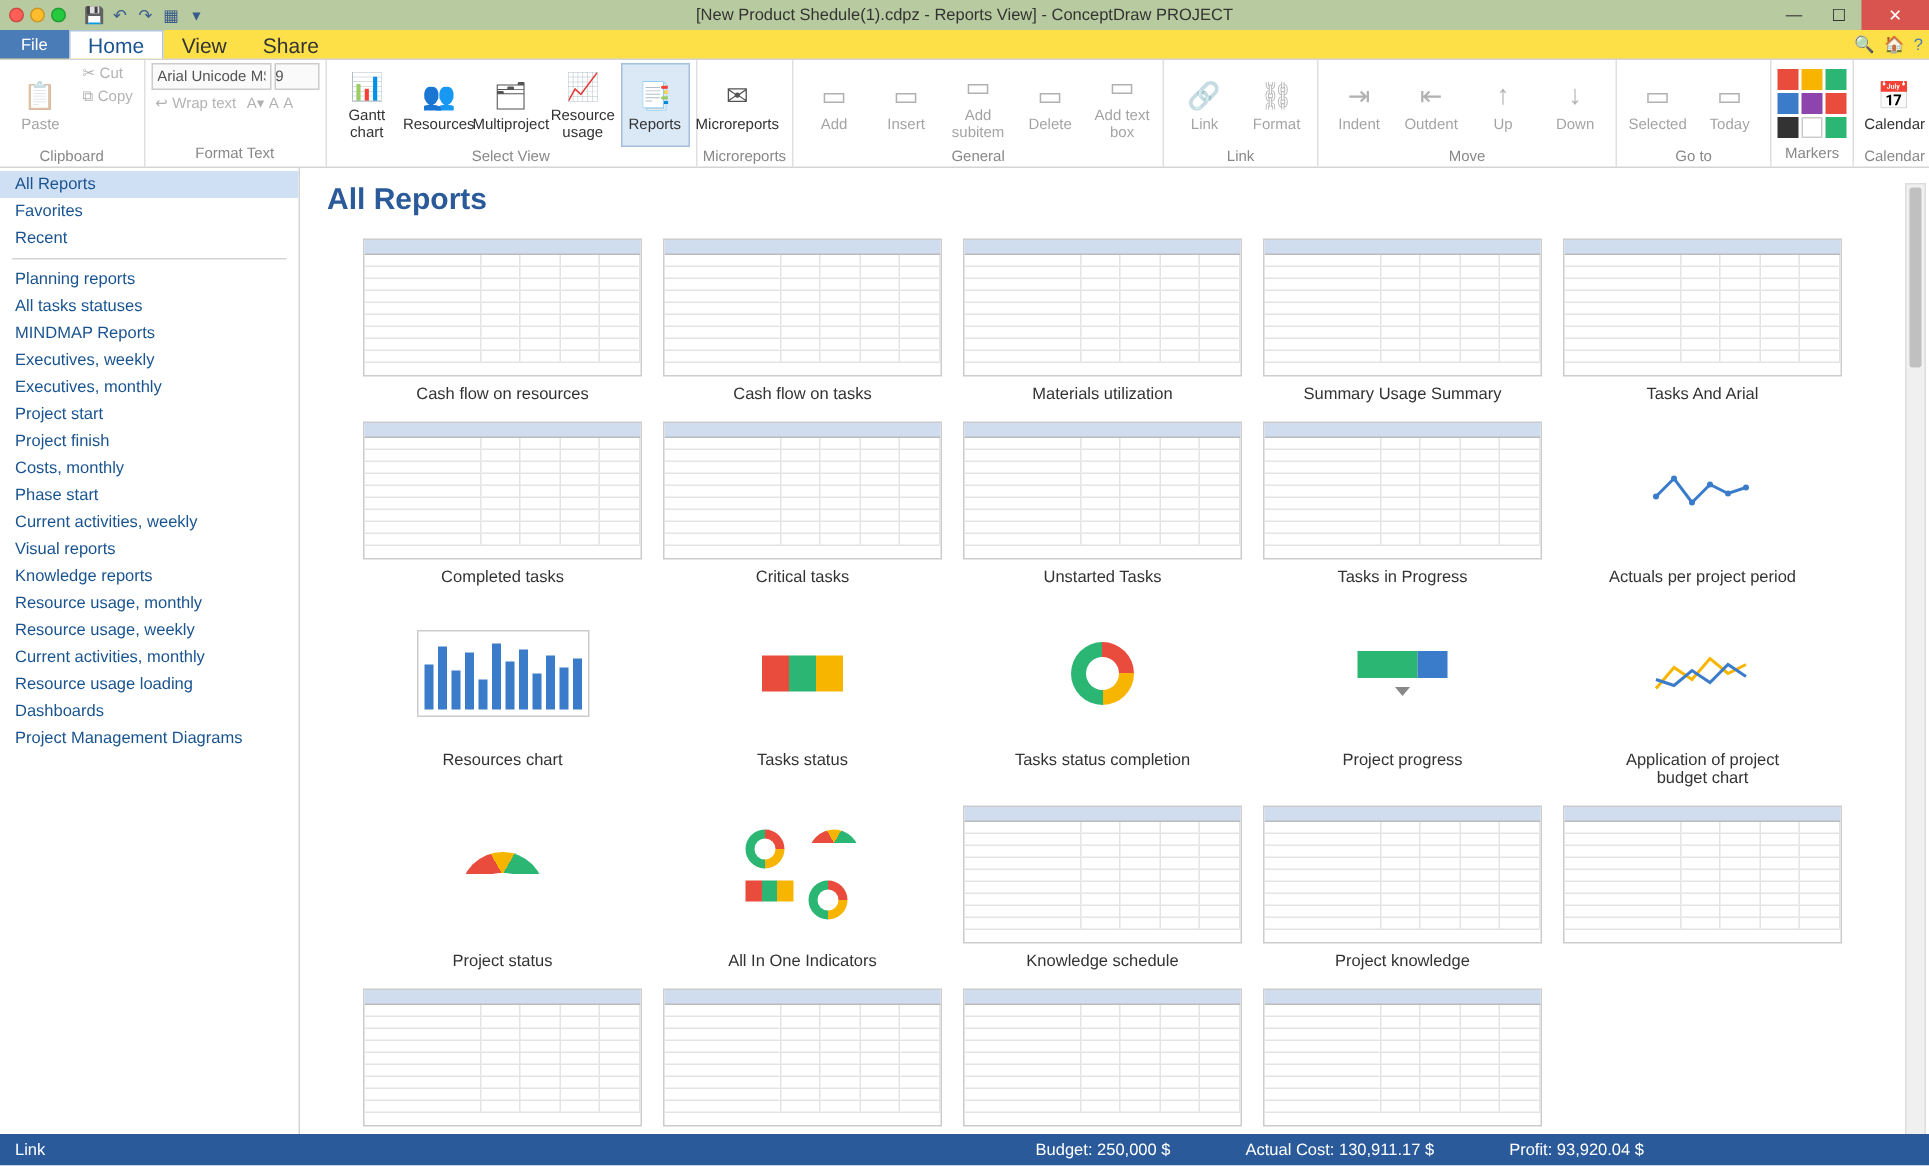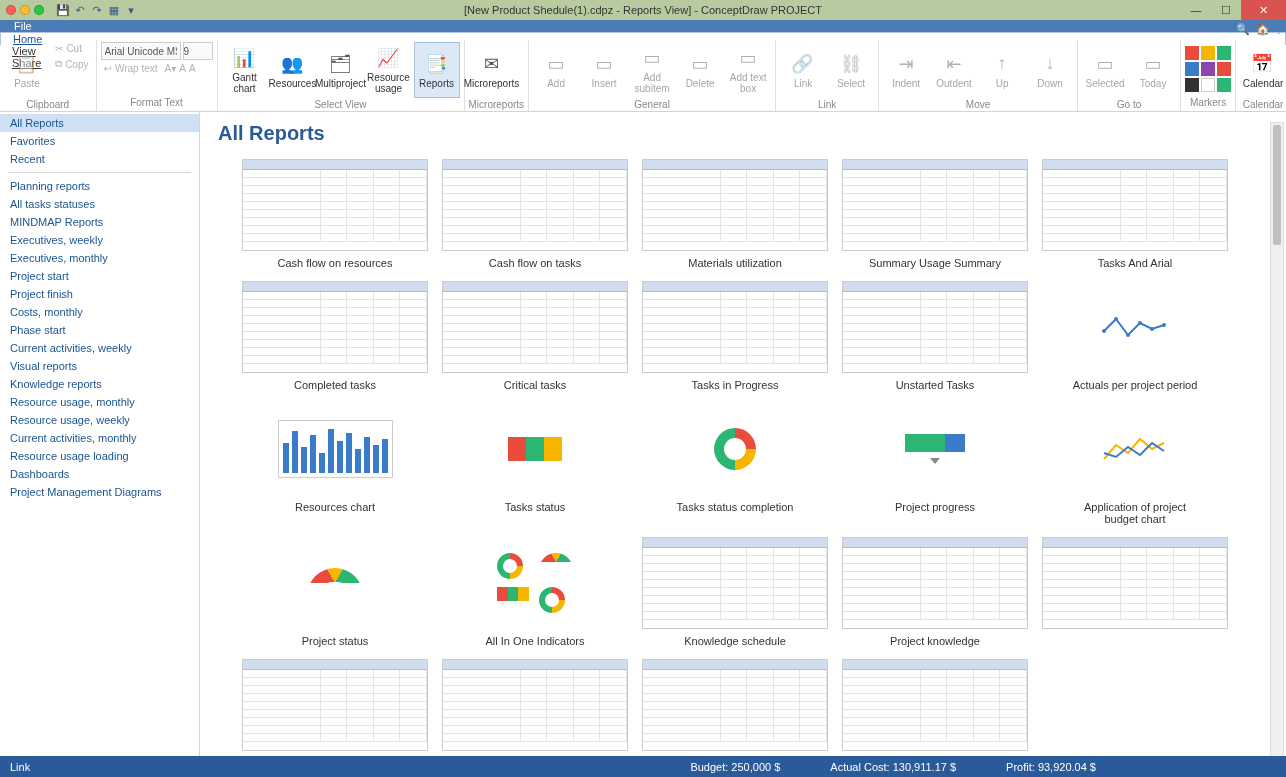--- a/index.html
+++ b/index.html
@@ -11,23 +11,23 @@
 .mac-dot { width:10px; height:10px; border-radius:50%; border:1px solid rgba(0,0,0,0.2); }
 .mac-red { background:#ff5f56; } .mac-yellow { background:#ffbd2e; } .mac-green { background:#27c93f; }
 .qat { display:flex; gap:3px; margin-left:12px; }
 .qat-icon { width:14px; height:14px; display:flex; align-items:center; justify-content:center; color:#3a5a8c; font-size:11px; }
 .title-text { position:absolute; left:50%; transform:translateX(-50%); font-size:11px; color:#333; }
 .win-btns { position:absolute; right:0; display:flex; }
 .win-btn { width:30px; height:20px; display:flex; align-items:center; justify-content:center; font-size:11px; color:#333; }
 .win-close { background:#d9534f; color:#fff; width:45px; }
 
 
-.menubar { height:20px; background:#fde047; display:flex; align-items:stretch; border-bottom:1px solid #d4d4d4; position:relative;flex-direction:column; }
+.menubar { height:20px; background:#fde047; display:flex; align-items:stretch; border-bottom:1px solid #d4d4d4; position:relative; }
 .file-tab { background:#4a7cb8; color:#fff; padding:0 14px; display:flex; align-items:center; font-size:11px; }
-.menu-tab { padding:0 12px; display:flex; align-items:center; color:#333; font-size:11px;text-decoration:underline; }
+.menu-tab { padding:0 12px; display:flex; align-items:center; color:#333; font-size:14px; }
 .menu-tab.active { border:1px solid #b0c4de; border-bottom:none; background:#fff; color:#1a5490; }
 .menu-right { position:absolute; right:4px; display:flex; gap:6px; align-items:center; height:100%; color:#4a7cb8; }
 
 
 .ribbon { height:72px; background:#fff; border-bottom:1px solid #d4d4d4; display:flex; }
 .rib-group { border-right:1px solid #e0e0e0; display:flex; flex-direction:column; padding:2px 4px; position:relative; }
 .rib-group-label { font-size:10px; color:#888; text-align:center; padding:1px 0; }
 .rib-body { flex:1; display:flex; align-items:flex-start; gap:2px; }
 .rib-big { display:flex; flex-direction:column; align-items:center; justify-content:center; width:46px; height:56px; gap:2px; color:#555; }
 .rib-big.disabled { opacity:0.45; }
@@ -230,21 +230,21 @@
   </div>
 
   <div class="rib-group">
     <div class="rib-body">
       <div class="rib-big disabled">
           <div class="rib-icon">🔗</div>
           <div class="rib-big-label">Link</div>
         </div>
       <div class="rib-big disabled">
           <div class="rib-icon">⛓</div>
-          <div class="rib-big-label">Select</div>
+          <div class="rib-big-label">Format</div>
         </div>
     </div>
     <div class="rib-group-label">Link</div>
   </div>
 
   <div class="rib-group">
     <div class="rib-body">
       <div class="rib-big disabled">
           <div class="rib-icon">⇥</div>
           <div class="rib-big-label">Indent</div>
@@ -899,21 +899,21 @@
               </div>
               <div class="row">
                 <div class="wide"></div>
                 <div></div>
                 <div></div>
                 <div></div>
                 <div></div>
               </div>
             </div>
           </div>
-          <div class="tile-label">Tasks in Progress</div>
+          <div class="tile-label">Unstarted Tasks</div>
         </div>
         <div class="report-tile">
           <div class="thumb">
             <div class="mini-table">
               <div class="hdr"></div>
               <div class="row">
                 <div class="wide"></div>
                 <div></div>
                 <div></div>
                 <div></div>
@@ -970,21 +970,21 @@
               </div>
               <div class="row">
                 <div class="wide"></div>
                 <div></div>
                 <div></div>
                 <div></div>
                 <div></div>
               </div>
             </div>
           </div>
-          <div class="tile-label">Unstarted Tasks</div>
+          <div class="tile-label">Tasks in Progress</div>
         </div>
         <div class="report-tile">
           <div class="thumb" style="border: none;">
             <svg class="line-chart" viewBox="0 0 70 40">
               <polyline points="4,24 16,12 28,28 40,16 52,22 64,18" fill="none" stroke="#3a7cc9" stroke-width="2"></polyline>
               <circle cx="4" cy="24" r="2" fill="#3a7cc9"></circle>
               <circle cx="16" cy="12" r="2" fill="#3a7cc9"></circle>
               <circle cx="28" cy="28" r="2" fill="#3a7cc9"></circle>
               <circle cx="40" cy="16" r="2" fill="#3a7cc9"></circle>
               <circle cx="52" cy="22" r="2" fill="#3a7cc9"></circle>

